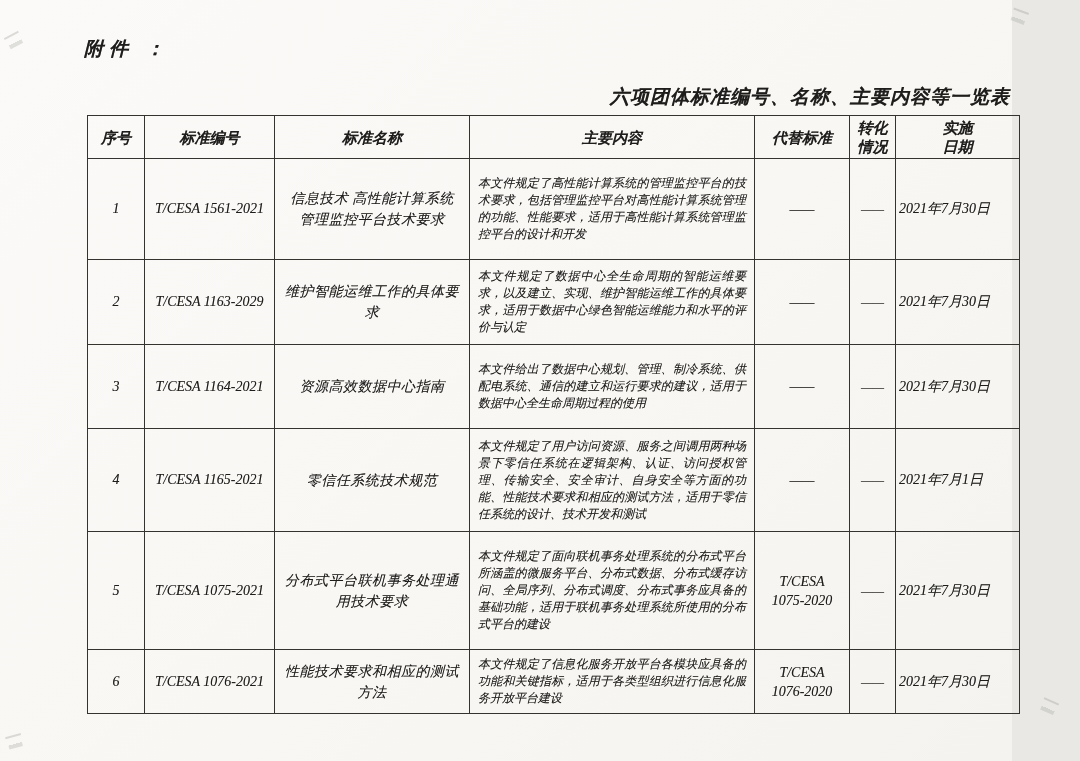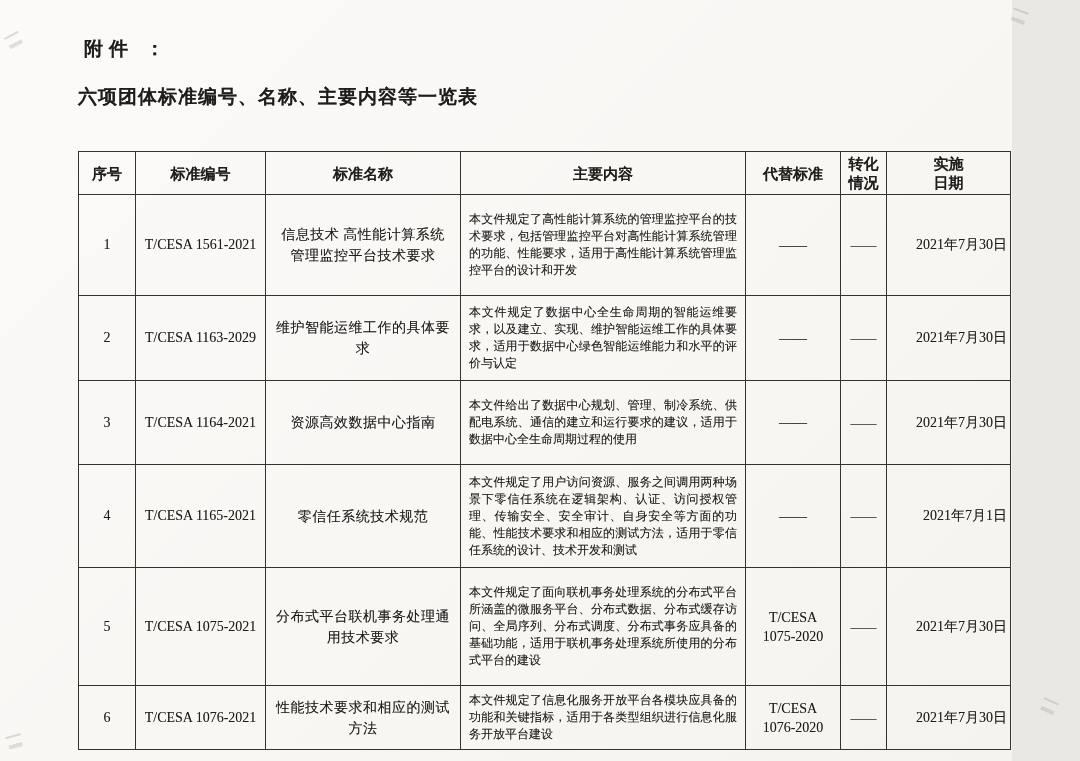--- a/index.html
+++ b/index.html
@@ -11,20 +11,21 @@
   html,body{width:1080px;height:761px;overflow:hidden;}
   body{
     background:#e9e8e5;
     font-family:"Liberation Serif","DejaVu Serif",serif;
     color:var(--ink);
   }
   .page{
     position:relative;
     width:1012px;height:761px;
     background:linear-gradient(135deg,#fbfaf8 0%,var(--paper) 55%,#f4f3ef 100%);
+    font-style:italic;
   }
   
   .artifact{
     position:absolute;width:16px;height:9px;opacity:.28;
     border-top:2px solid #8a8a86;
     box-shadow:0 5px 0 -1px #9a9a96;
     transform:rotate(-28deg);
   }
   .a-tl{left:5px;top:34px;}
   .a-tr{left:1012px;top:10px;transform:rotate(20deg);}
@@ -32,29 +33,29 @@
   .a-br{left:1042px;top:700px;transform:rotate(24deg);}
 
   .attachment{
     position:absolute;left:84px;top:36px;
     font-family:"Liberation Sans","DejaVu Sans",sans-serif;
     font-weight:bold;font-size:19px;letter-spacing:6px;
     text-shadow:0 0 .5px rgba(0,0,0,.45);
   }
   .doc-title{
     position:absolute;left:78px;top:84px;width:932px;
-    text-align:left;
+    text-align:right;
     font-family:"Liberation Sans","DejaVu Sans",sans-serif;
     font-weight:bold;font-size:19px;letter-spacing:1px;
     text-shadow:0 0 .5px rgba(0,0,0,.45);
   }
 
   table.standards{
-    position:absolute;left:78px;top:115px;width:932px;
-    border-collapse:collapse;table-layout:fixed;margin-top:36px;
+    position:absolute;left:87px;top:115px;width:932px;
+    border-collapse:collapse;table-layout:fixed;
   }
   table.standards th,table.standards td{
     border:1px solid var(--line);
     vertical-align:middle;
     text-shadow:0 0 .4px rgba(0,0,0,.35);
   }
   table.standards{border:1.5px solid var(--line);}
   col.c1{width:57px;}  col.c2{width:130px;} col.c3{width:195px;}
   col.c4{width:285px;} col.c5{width:95px;}  col.c6{width:46px;}
   col.c7{width:124px;}
@@ -70,21 +71,21 @@
   td{font-size:14px;padding:4px 8px;}
   td.c-no{text-align:center;font-size:14px;}
   td.c-code{text-align:center;font-size:14px;letter-spacing:0;padding:4px 2px;}
   td.c-name{text-align:center;line-height:21px;letter-spacing:.5px;padding:4px 10px;}
   td.c-content{
     text-align:justify;text-justify:inter-character;
     font-size:12px;line-height:17px;padding:0 8px;letter-spacing:0;
   }
   td.c-replace{text-align:center;white-space:pre-line;line-height:19px;padding:4px 2px;}
   td.c-conv{text-align:center;padding:4px 1px;font-size:13px;}
-  td.c-date{text-align:right;font-size:14px;padding:8px 3px;}
+  td.c-date{text-align:left;font-size:14px;padding:8px 3px;}
 
   tbody tr:nth-child(1){height:101px;}
   tbody tr:nth-child(2){height:85px;}
   tbody tr:nth-child(3){height:84px;}
   tbody tr:nth-child(4){height:103px;}
   tbody tr:nth-child(5){height:118px;}
   tbody tr:nth-child(6){height:64px;}
 </style>
 </head>
 <body>

